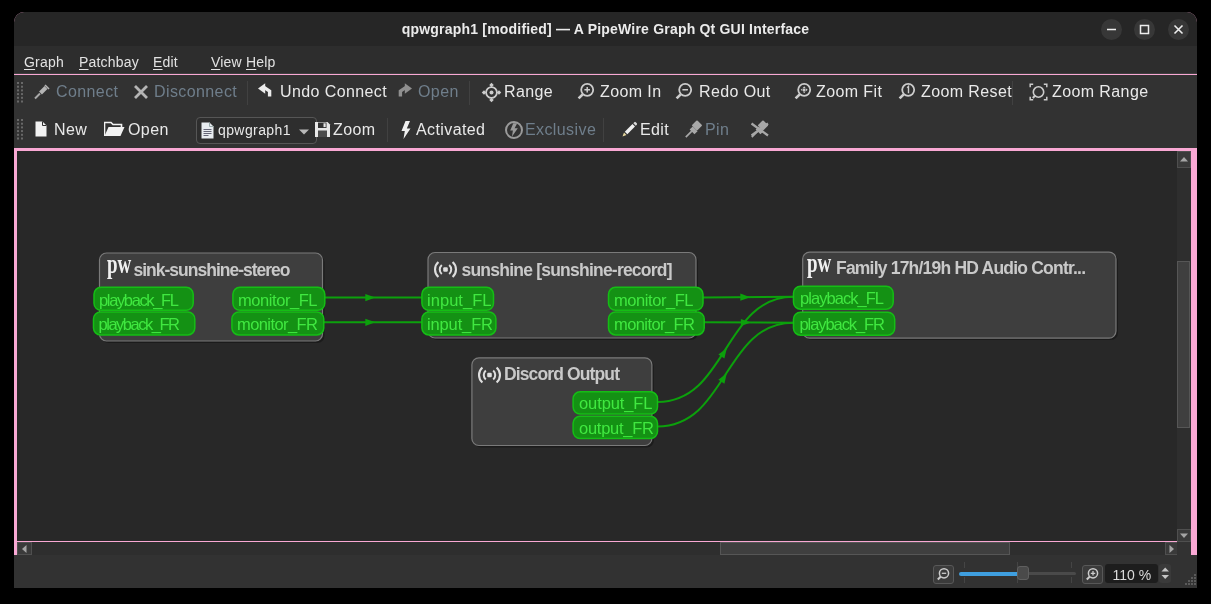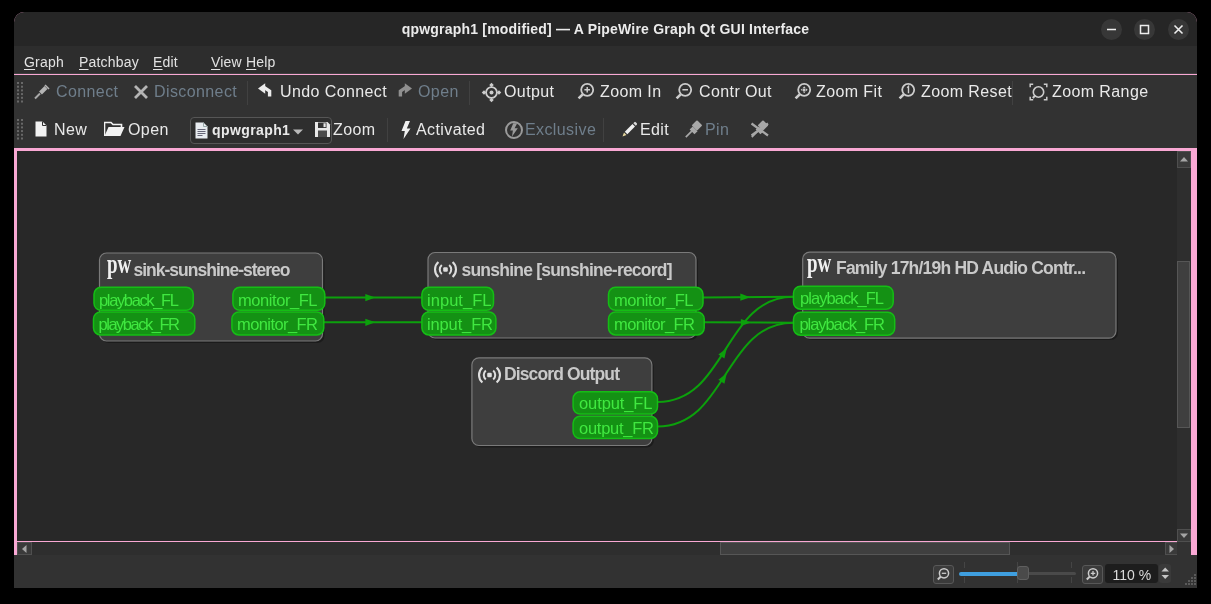--- a/index.html
+++ b/index.html
@@ -130,23 +130,23 @@
         <path d="M19.8 14.8 V17.8 H16.8"></path>
         <path d="M6.2 17.8 H3.2 V14.8"></path>
       </g>
     </svg>
     <span class="tbtext dis" style="left:42px;">Connect</span>
     <span class="tbtext dis" style="left:140px;">Disconnect</span>
     <div class="sep" style="left:233px;"></div>
     <span class="tbtext" style="left:266px;">Undo Connect</span>
     <span class="tbtext dis" style="left:404px;">Open</span>
     <div class="sep" style="left:455px;"></div>
-    <span class="tbtext" style="left:490px;">Output</span>
+    <span class="tbtext" style="left:490px;">Range</span>
     <span class="tbtext" style="left:586px;">Zoom In</span>
-    <span class="tbtext" style="left:685px;">Contr Out</span>
+    <span class="tbtext" style="left:685px;">Redo Out</span>
     <span class="tbtext" style="left:802px;">Zoom Fit</span>
     <span class="tbtext" style="left:907px;">Zoom Reset</span>
     <div class="sep" style="left:998px;"></div>
     <span class="tbtext" style="left:1038px;">Zoom Range</span>
   </div>
   <div id="tb2">
     <svg class="icon" style="left:2px;top:6px;" width="9" height="25">
       <g fill="#686868">
           <rect x="1" y="1" width="2" height="2"></rect>
           <rect x="5" y="1" width="2" height="2"></rect>
@@ -163,21 +163,21 @@
         </g>
     </svg>
     <svg class="icon" style="left:21px;top:9px;" width="12" height="16">
       <path d="M0.5 0.5 H7.5 L11.5 4.5 V15.5 H0.5 Z" fill="#f2f2f2"></path>
       <path d="M7.5 0.5 L7.5 4.5 L11.5 4.5" fill="none" stroke="#2f2f2f" stroke-width="1"></path>
     </svg>
     <svg class="icon" style="left:90px;top:9px;" width="21" height="16">
       <path d="M0.5 15 V1.5 H7 L9 3.5 H17.5 V6" fill="none" stroke="#f2f2f2" stroke-width="1.6"></path>
       <path d="M0.5 15 L4.5 6 H20.5 L16.5 15 Z" fill="#f2f2f2"></path>
     </svg>
-    <div class="abs" style="left:176px;top:5px;width:142px;height:27px;background:#2e2e2e;border:1px solid #565656;border-radius:4px;font-weight:bold;">
+    <div class="abs" style="left:182px;top:5px;width:121px;height:27px;background:#2e2e2e;border:1px solid #565656;border-radius:4px;">
       <svg class="abs" style="left:4px;top:4px;" width="13" height="17">
         <path d="M0.5 0.5 H8.5 L12.5 4.5 V16.5 H0.5 Z" fill="#e8ecf0"></path>
         <path d="M8.5 0.5 V4.5 H12.5" fill="none" stroke="#9aa" stroke-width="1"></path>
         <g stroke="#667" stroke-width="1">
             <path d="M2.5 7.5 h8 M2.5 9.5 h8 M2.5 11.5 h8 M2.5 13.5 h5"></path>
           </g>
       </svg>
       <span class="abs" style="left:21px;top:4px;font-size:14px;letter-spacing:0.4px;color:#e9e9e9;">qpwgraph1</span>
       <svg class="abs" style="left:101px;top:10px;" width="12" height="8">
           <polygon points="1,1.5 11,1.5 6,6.5" fill="#b9b9b9"></polygon>

